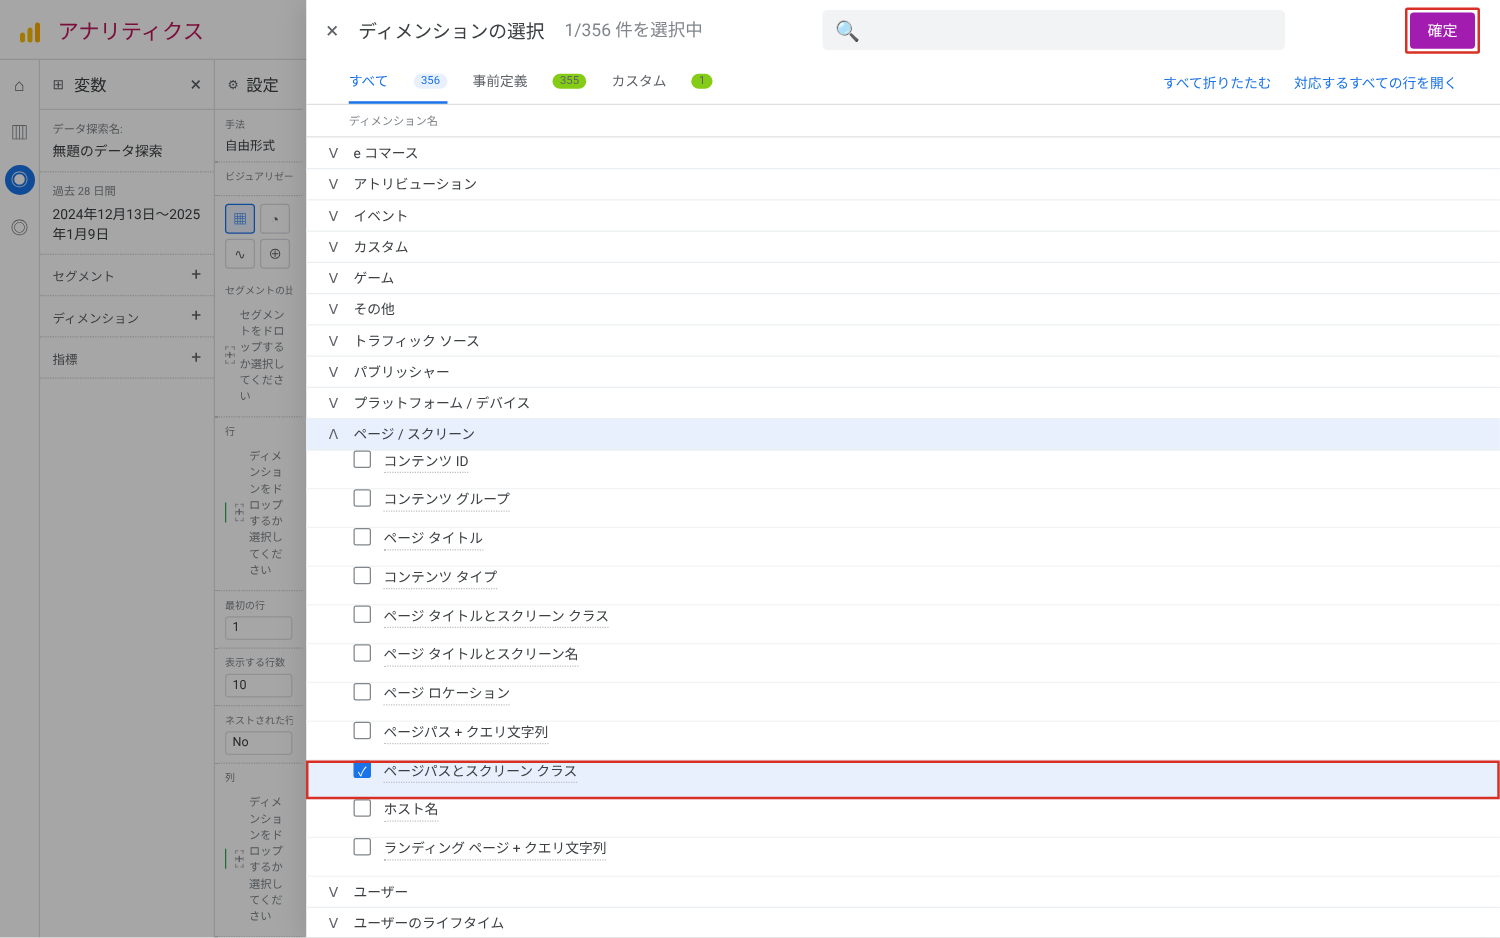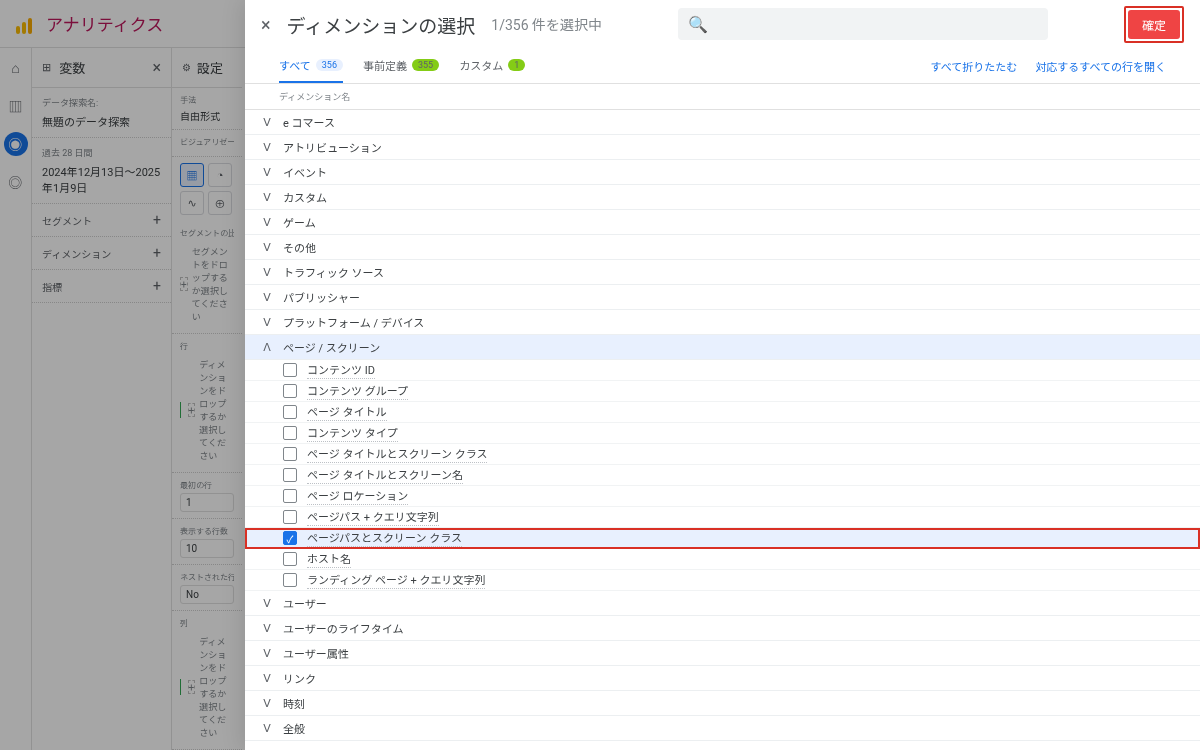--- a/index.html
+++ b/index.html
@@ -35,39 +35,39 @@
 .viz-btn { width:24px; height:24px; border:1px solid #dadce0; border-radius:3px; display:flex; align-items:center; justify-content:center; font-size:11px; color:#5f6368;}
 .viz-btn.active { border-color:#1a73e8; background:#e8f0fe; color:#1a73e8;}
 .drop-slot { display:flex; align-items:center; gap:4px; padding:4px 0; font-size:9px; color:#80868b;}
 .drop-plus { width:14px; height:14px; border:1px dashed #c0c0c0; display:flex; align-items:center; justify-content:center; font-size:10px; color:#80868b;}
 .input-box { width:100%; border:1px solid #e0e0e0; padding:3px 5px; font-size:10px; color:#3c4043; border-radius:3px; margin-top:2px;}
 .bar-left { width:3px; height:16px; background:#34a853; margin-right:3px;}
 
 .dialog { position:absolute; left:245px; top:0; right:0; bottom:0; background:#fff; display:flex; flex-direction:column; box-shadow:-4px 0 20px rgba(0,0,0,0.1);}
 .dlg-header { display:flex; align-items:center; height:48px; padding:0 16px; gap:16px;}
 .dlg-close { font-size:18px; color:#5f6368; cursor:pointer;}
-.dlg-title { font-size:19px; color:#3c4043;}
+.dlg-title { font-size:15px; color:#3c4043;}
 .dlg-subtitle { font-size:14px; color:#80868b;}
 .dlg-search { flex:0 0 370px; margin-left:auto; margin-right:auto; background:#f1f3f4; border-radius:4px; display:flex; align-items:center; height:32px; padding:0 10px; gap:8px; color:#5f6368;}
 .dlg-search input { border:none; background:transparent; outline:none; font-size:12px; flex:1; color:#3c4043;}
 .dlg-confirm-wrap { border:2px solid #d93025; padding:2px; border-radius:2px;}
-.dlg-confirm { background:#ef4444; color:#fff; border:none; border-radius:3px; padding:6px 14px; font-size:12px; cursor:pointer;}
+.dlg-confirm { background:#a21caf; color:#fff; border:none; border-radius:3px; padding:6px 14px; font-size:12px; cursor:pointer;}
 .dlg-tabs { display:flex; align-items:center; padding:0 34px; height:36px; border-bottom:1px solid #e0e0e0; gap:20px;}
-.dlg-tab { font-size:11px; color:#5f6368; display:flex; align-items:center; gap:5px; height:100%; border-bottom:2px solid transparent;text-align:right;}
+.dlg-tab { font-size:11px; color:#5f6368; display:flex; align-items:center; gap:20px; height:100%; border-bottom:2px solid transparent;text-align:right;}
 .dlg-tab.active { color:#1a73e8; border-bottom-color:#1a73e8;}
 .badge { background:#84cc16; color:#5f6368; border-radius:8px; padding:1px 6px; font-size:9px;}
 .dlg-tab.active .badge { background:#e8f0fe; color:#1a73e8;}
 .dlg-links { margin-left:auto; display:flex; gap:18px;}
 .dlg-link { color:#1a73e8; font-size:11px; cursor:pointer;}
 .dlg-colhdr { padding:6px 34px; font-size:9px; color:#80868b; border-bottom:1px solid #e0e0e0;}
 .dlg-body { flex:1; overflow-y:auto;}
 .group-row { display:flex; align-items:center; height:25px; padding:0 16px; gap:10px; border-bottom:1px solid #eceff1; font-size:11px; color:#3c4043; cursor:pointer;}
 .group-row.expanded { background:#e8f0fe;}
 .chev { font-size:11px; color:#5f6368; width:12px; text-align:center;}
-.item-row { display:flex; align-items:center; height:21px; padding:0 16px 0 16px; gap:10px; border-bottom:1px solid #f1f3f4; font-size:11px; color:#3c4043;}
+.item-row { display:flex; align-items:flex-start; height:31px; padding:0 16px 0 16px; gap:10px; border-bottom:1px solid #f1f3f4; font-size:11px; color:#3c4043;}
 .item-row .spacer { width:12px;}
 .item-row.selected { background:#e8f0fe;}
 .item-row.highlight-border { outline:2px solid #d93025; outline-offset:-2px;}
 .checkbox { width:14px; height:14px; border:1.5px solid #80868b; border-radius:2px; display:flex; align-items:center; justify-content:center; font-size:10px; color:#fff;}
 .checkbox.checked { background:#1a73e8; border-color:#1a73e8;}
 .item-label { border-bottom:1px dotted #bdc1c6; padding-bottom:1px;}
 </style>
 </head>
 <body>
 

